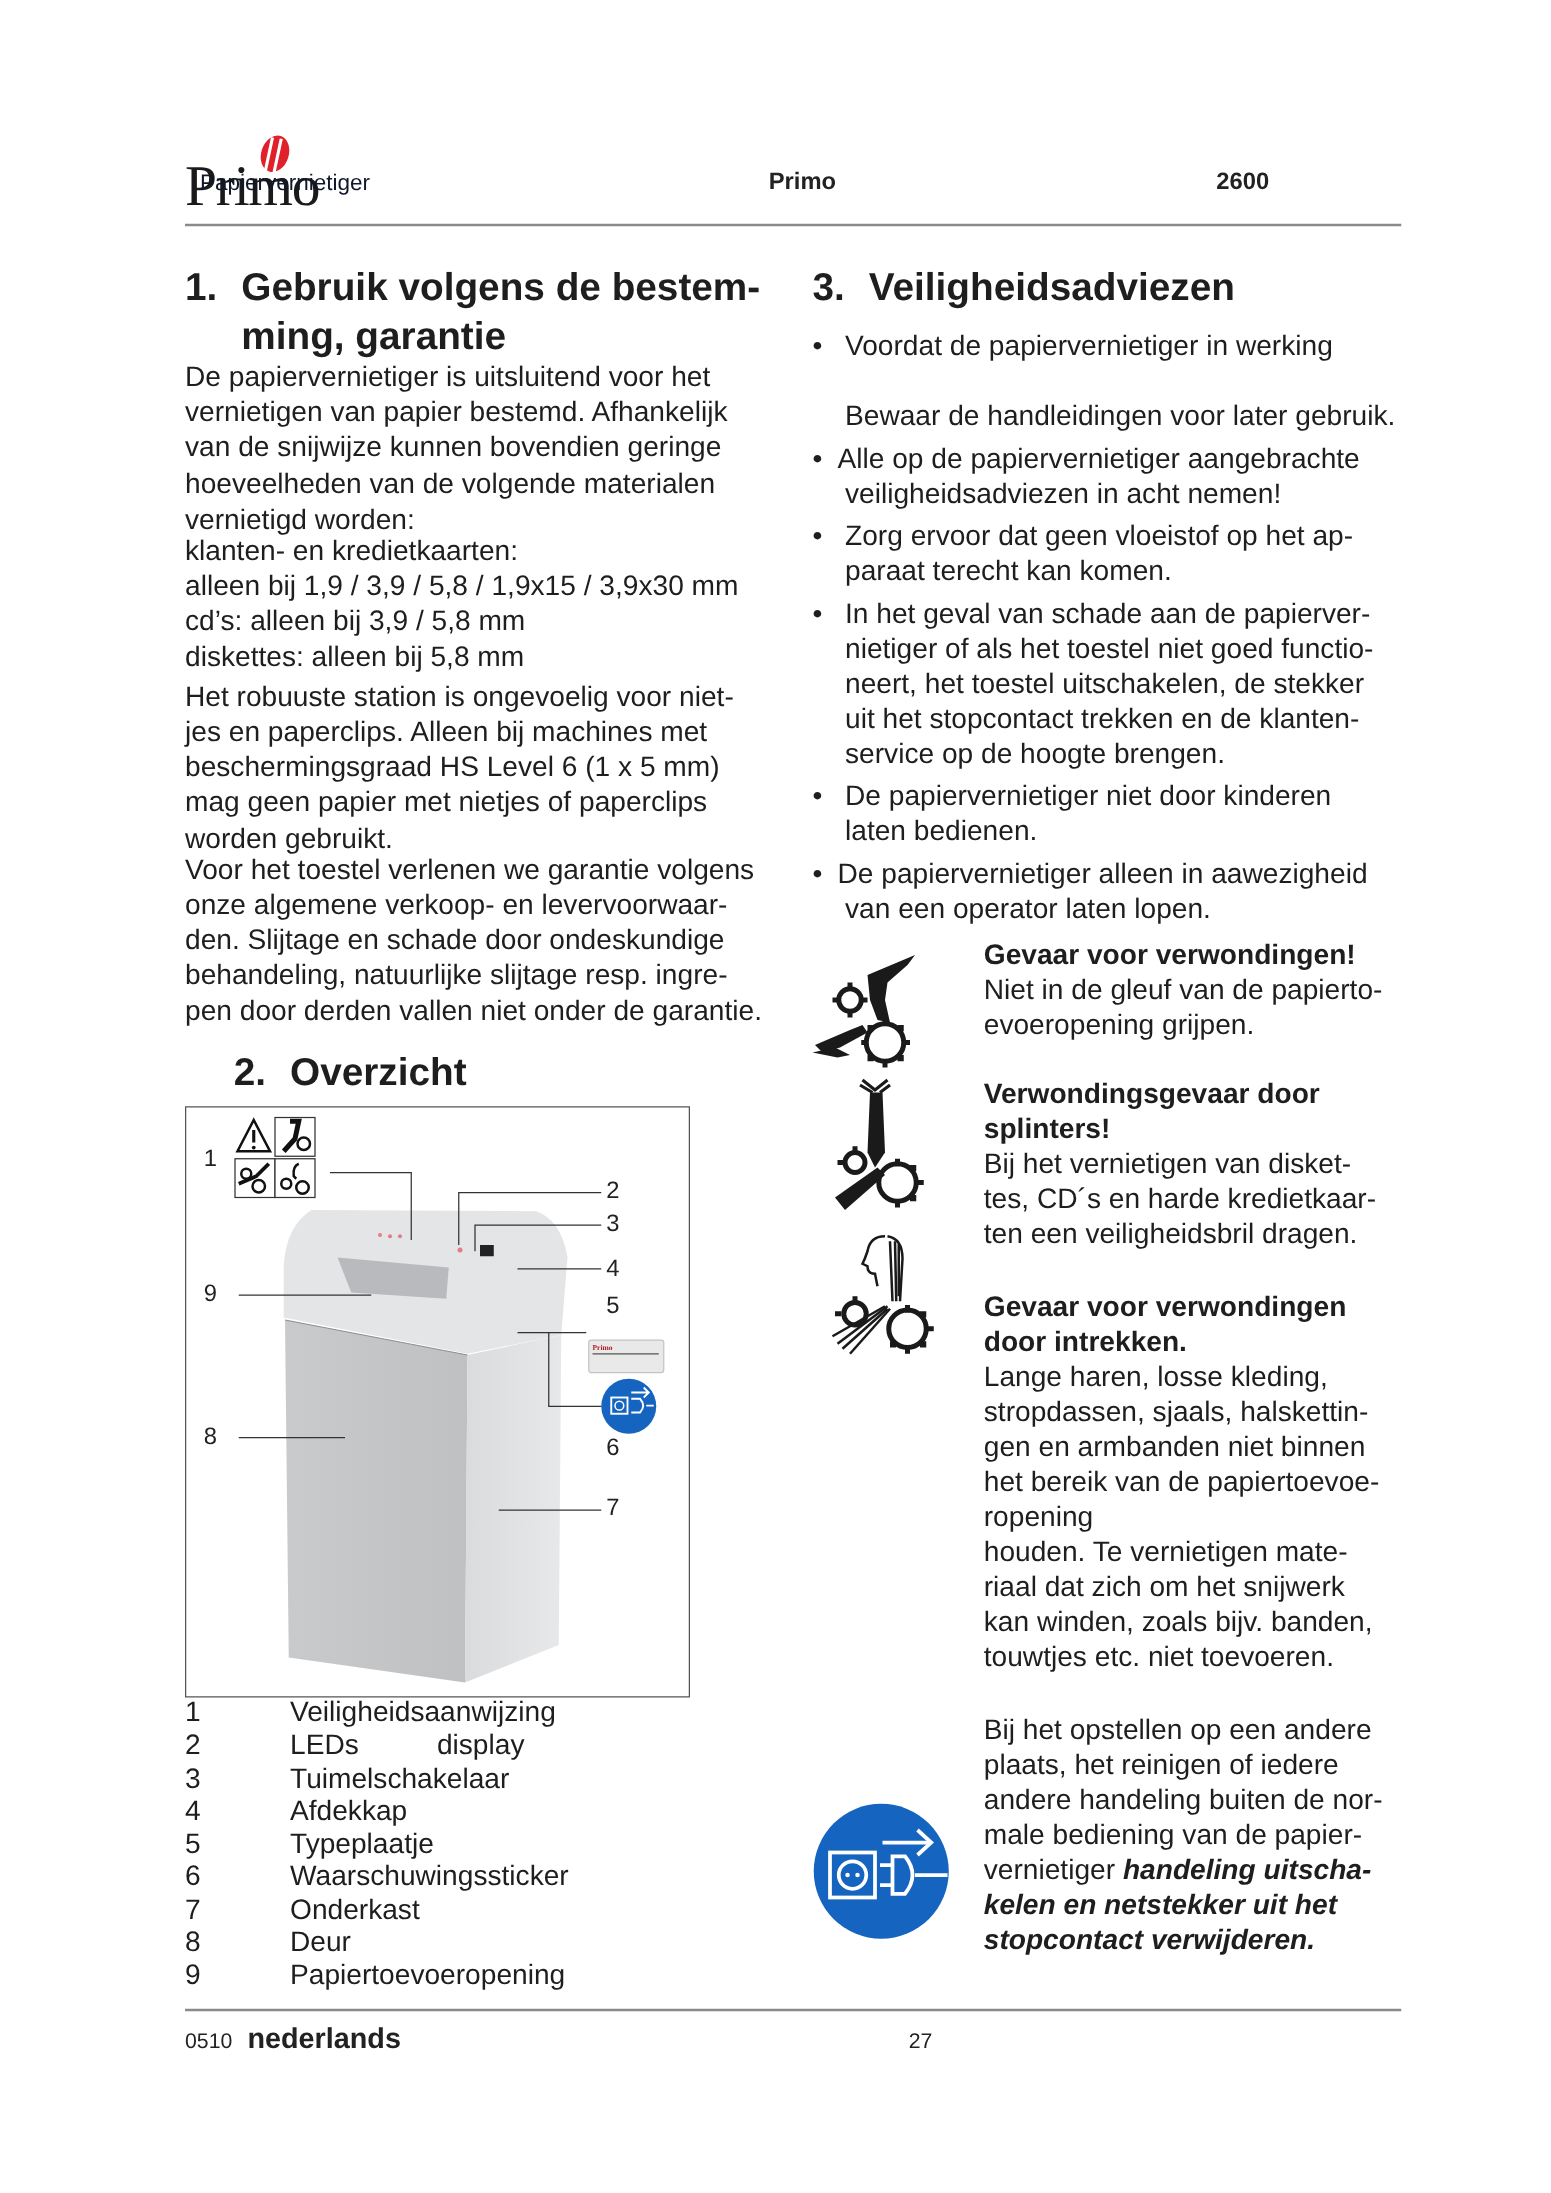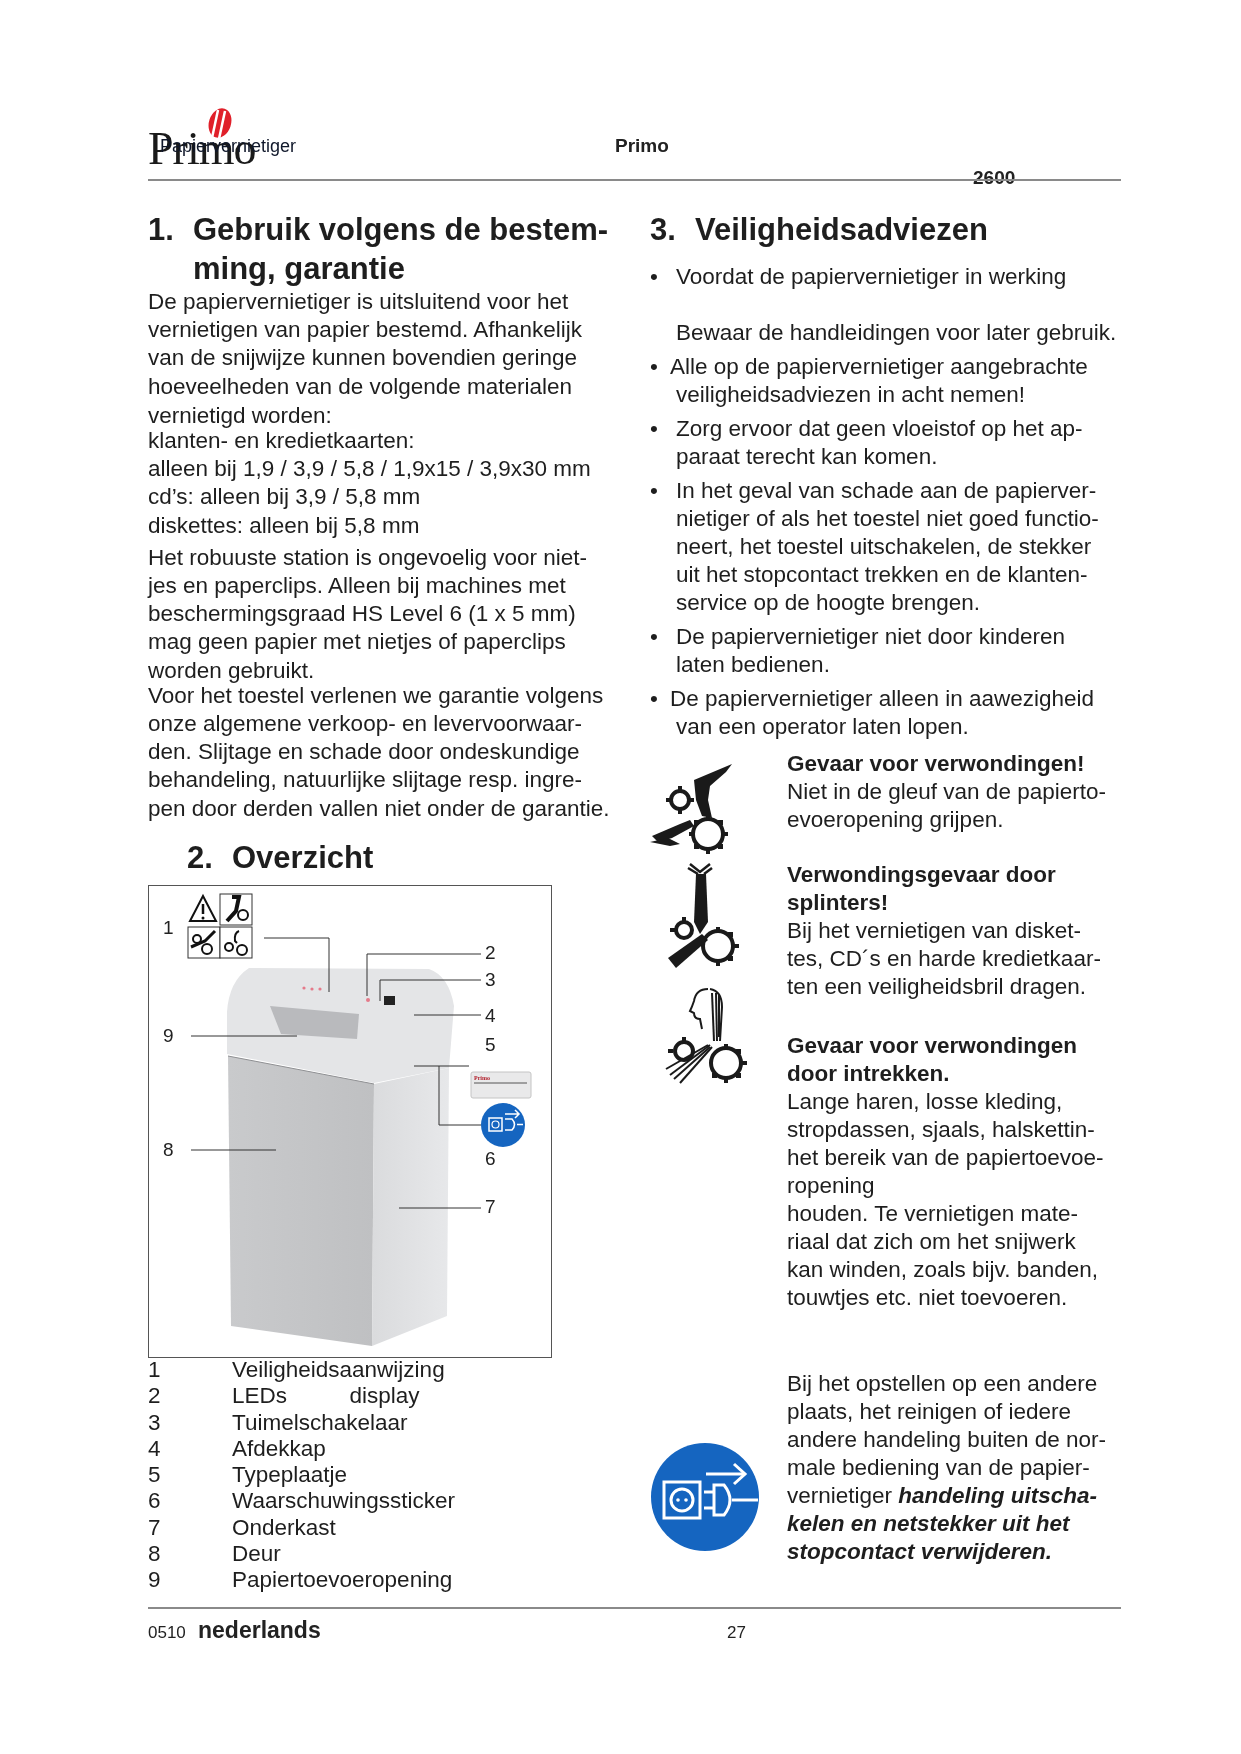--- a/index.html
+++ b/index.html
@@ -7,21 +7,21 @@
          font-family: "Liberation Sans", sans-serif; color: #1e1e1e; }
   .abs { position: absolute; }
   
   .hdr-line { left: 148px; top: 179px; width: 973px; height: 2px; background: #8a8a8a; }
   .logo { left: 148px; top: 108px; width: 140px; height: 66px; }
   .logo-word { position: absolute; left: 0; top: 18px; font-family: "Liberation Serif", serif;
                font-size: 46px; color: #1a1a1a; letter-spacing: -1px; line-height: 46px; }
   .logo-i-mark { position: absolute; left: 50px; top: 0; }
   .hdr-left { left: 160px; top: 136px; font-size: 18px; color: #0f172a; }
   .hdr-mid { left: 615px; top: 135px; font-size: 19px; font-weight: bold; color: #222; }
-  .hdr-right { left: 973px; top: 135px; font-size: 19px; font-weight: bold; color: #222; margin-top: 32px; }
+  .hdr-right { left: 973px; top: 135px; font-size: 19px; font-weight: bold; color: #222; }
   
   h1, h2 { margin: 0; font-weight: bold; color: #1e1e1e; }
   .sec-title { font-size: 31px; line-height: 39px; }
   .sec-num { display: inline-block; width: 45px; }
   .sec-title .hang { padding-left: 45px; display: block; }
   
   .col-left { left: 148px; width: 480px; }
   .body-txt { font-size: 22.5px; line-height: 28.2px; color: #1e1e1e; margin: 0; }
   .para-gap { margin-top: 4px; }
   
@@ -318,20 +318,21 @@
   <p class="warn-text">Bij het vernietigen van disket-</p>
   <p class="warn-text">tes, CD´s en harde kredietkaar-</p>
   <p class="warn-text">ten een veiligheidsbril dragen.</p>
 </div>
 
 <div class="warn-block" style="top:1032px;">
   <p class="warn-title">Gevaar voor verwondingen</p>
   <p class="warn-title">door intrekken.</p>
   <p class="warn-text">Lange haren, losse kleding,</p>
   <p class="warn-text">stropdassen, sjaals, halskettin-</p>
+  <p class="warn-text">gen en armbanden niet binnen</p>
   <p class="warn-text">het bereik van de papiertoevoe-</p>
   <p class="warn-text">ropening</p>
   <p class="warn-text">houden. Te vernietigen mate-</p>
   <p class="warn-text">riaal dat zich om het snijwerk</p>
   <p class="warn-text">kan winden, zoals bijv. banden,</p>
   <p class="warn-text">touwtjes etc. niet toevoeren.</p>
 </div>
 
 <svg class="warn-icon" style="left:650px; top:1442px;" width="110" height="110" viewBox="0 0 110 110">
   <circle cx="55" cy="55" r="54" fill="#1565c0"></circle>

